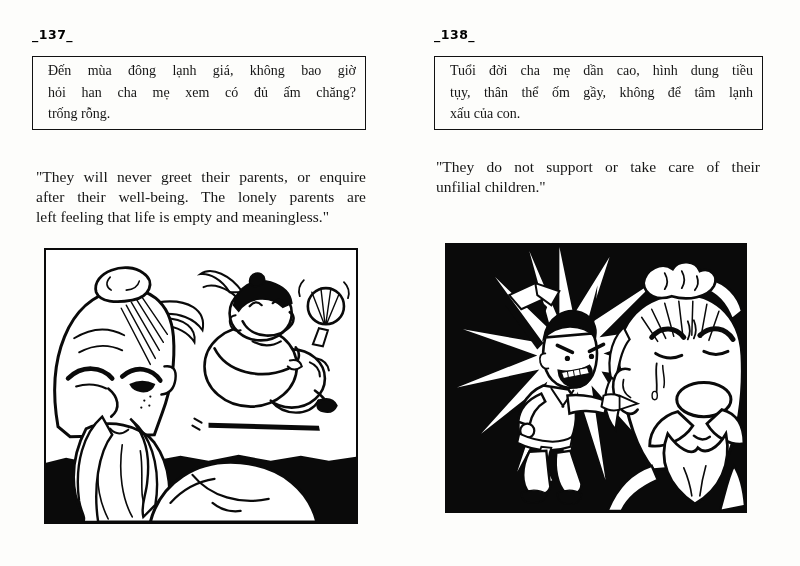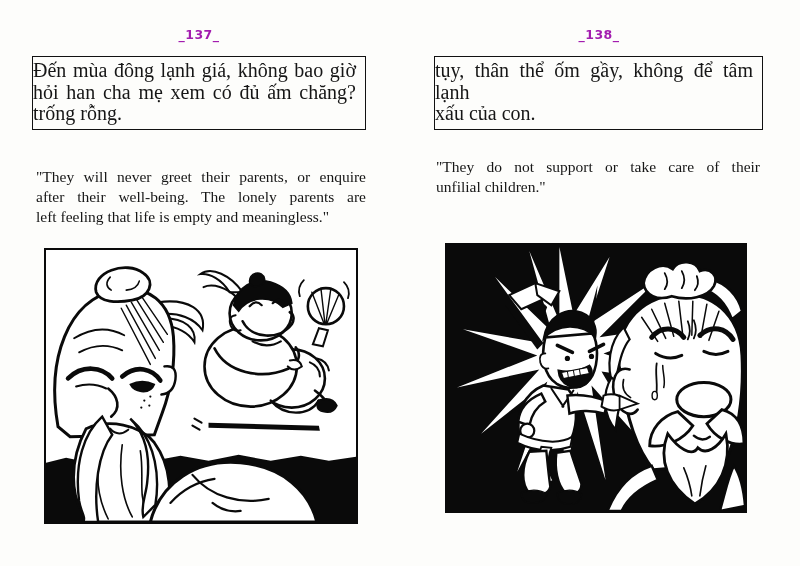--- a/index.html
+++ b/index.html
@@ -12,31 +12,31 @@
   }
   .sheet {
     position:relative; width:800px; height:566px;
     background:#fdfdfb;
   }
   
   .pagenum {
     position:absolute; top:27px; height:16px;
     font-family:"DejaVu Sans","Liberation Sans",sans-serif;
     font-weight:bold; font-size:12.5px; letter-spacing:.5px;
-    text-align:center; color:#a21caf;
+    text-align:left; color:#000000;
   }
   #num-137 { left:32px;  width:334px; }
   #num-138 { left:434px; width:330px; }
 
   
   .vbox {
     position:absolute; top:56px;
     border:1.6px solid #111; background:#fdfdfb;
-    padding:3px 9px 4px 0;
-    font-size:20px; line-height:21.5px;
+    padding:3px 9px 4px 15px;
+    font-size:14px; line-height:21.5px;
   }
   #vbox-137 { left:32px;  width:334px; }
   #vbox-138 { left:434px; width:329px; }
   .jline { text-align:justify; text-align-last:justify; }
   .jline.final { text-align-last:left; }
 
   
   .eng { position:absolute; font-size:15.5px; line-height:20px; }
   #eng-137 { left:36px;  top:167px; width:330px; }
   #eng-138 { left:436px; top:157px; width:324px; }
@@ -128,20 +128,21 @@
         <path d="M104,271 C114,232 150,208 194,212 C236,216 262,240 270,271 Z" stroke-width="3"></path>
         <path d="M146,224 C164,246 194,254 222,248 M166,252 q12,10 28,8" fill="none" stroke-width="2.2"></path>
         <path d="M124,252 q18,-20 44,-24" fill="none" stroke-width="2.2"></path>
       </g>
     </svg>
   </figure>
 
   <div class="pagenum" id="num-138">_138_</div>
 
   <div class="vbox" id="vbox-138">
+    <div class="jline">Tuổi đời cha mẹ dần cao, hình dung tiều</div>
     <div class="jline">tụy, thân thể ốm gầy, không để tâm lạnh</div>
     <div class="jline final">xấu của con.</div>
   </div>
 
   <div class="eng" id="eng-138">
     <div class="jline">"They do not support or take care of their</div>
     <div class="jline final">unfilial children."</div>
   </div>
 
   <figure class="illus" id="illus-138" aria-label="Angry son pointing and yelling at his weeping elderly father who rests a hand on his own head, white starburst on black background">

